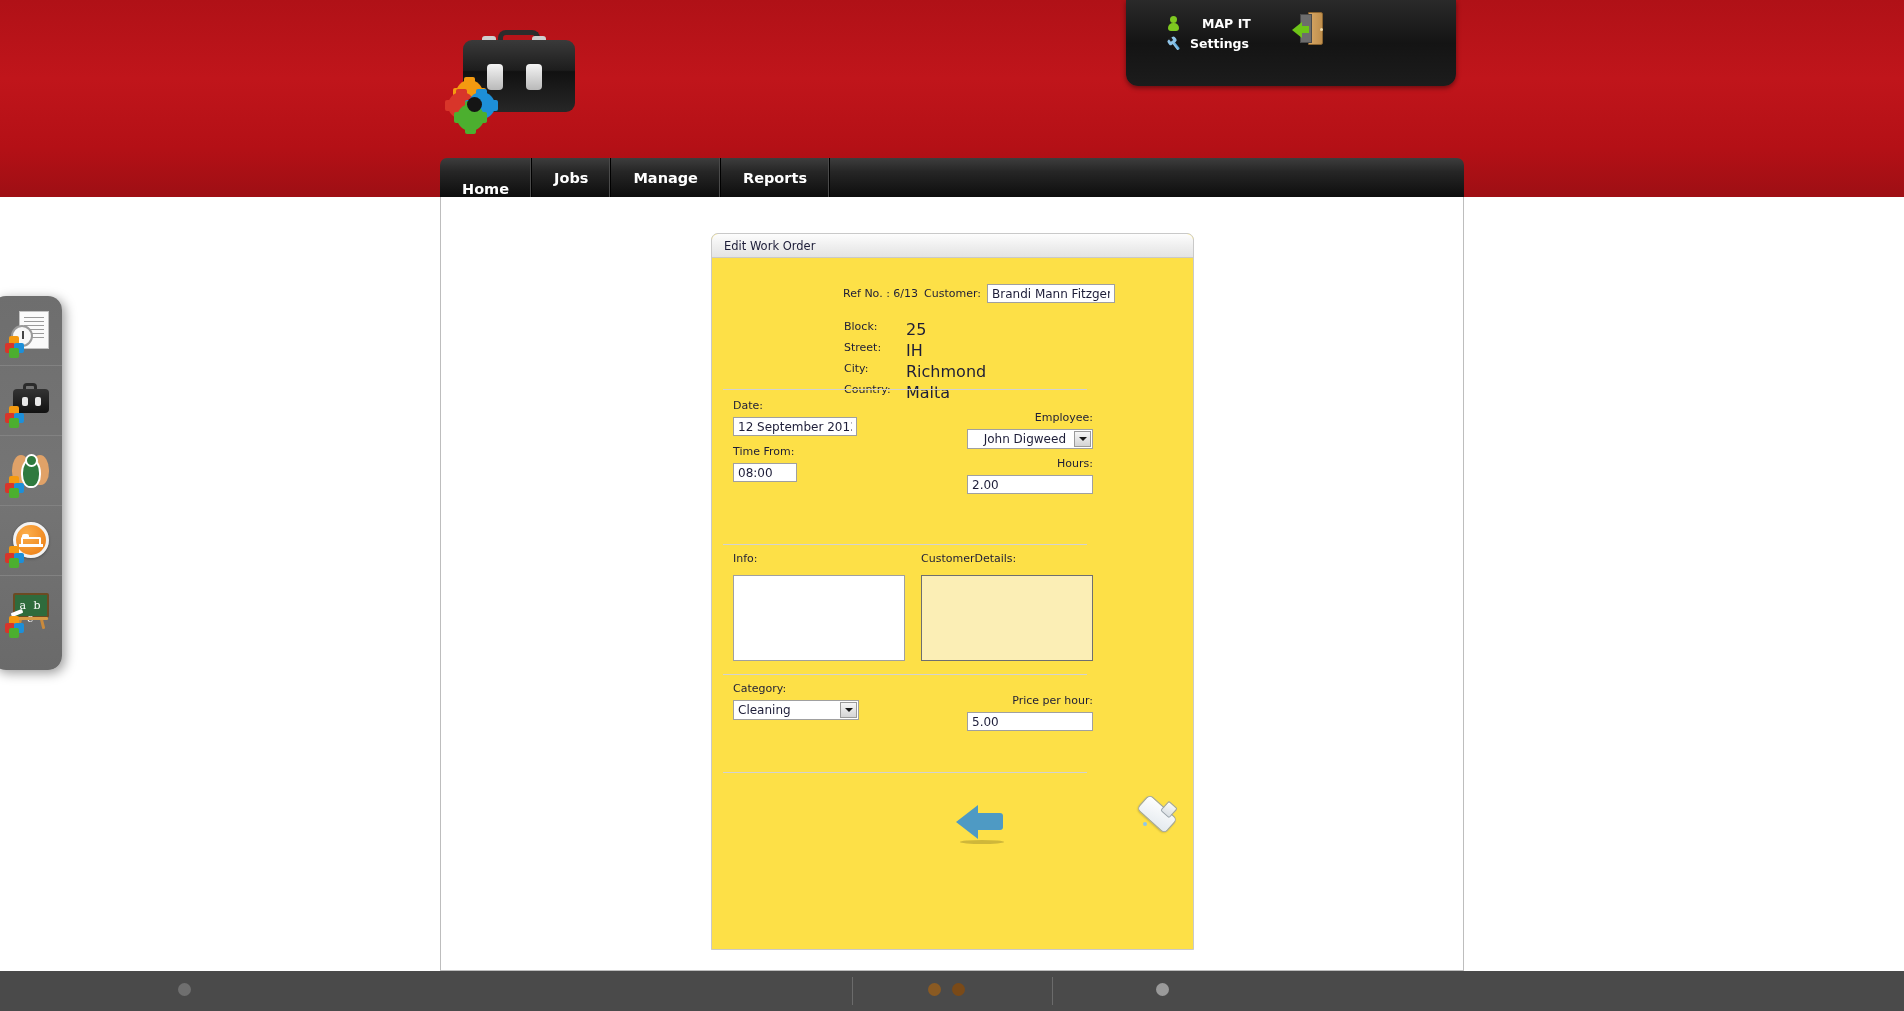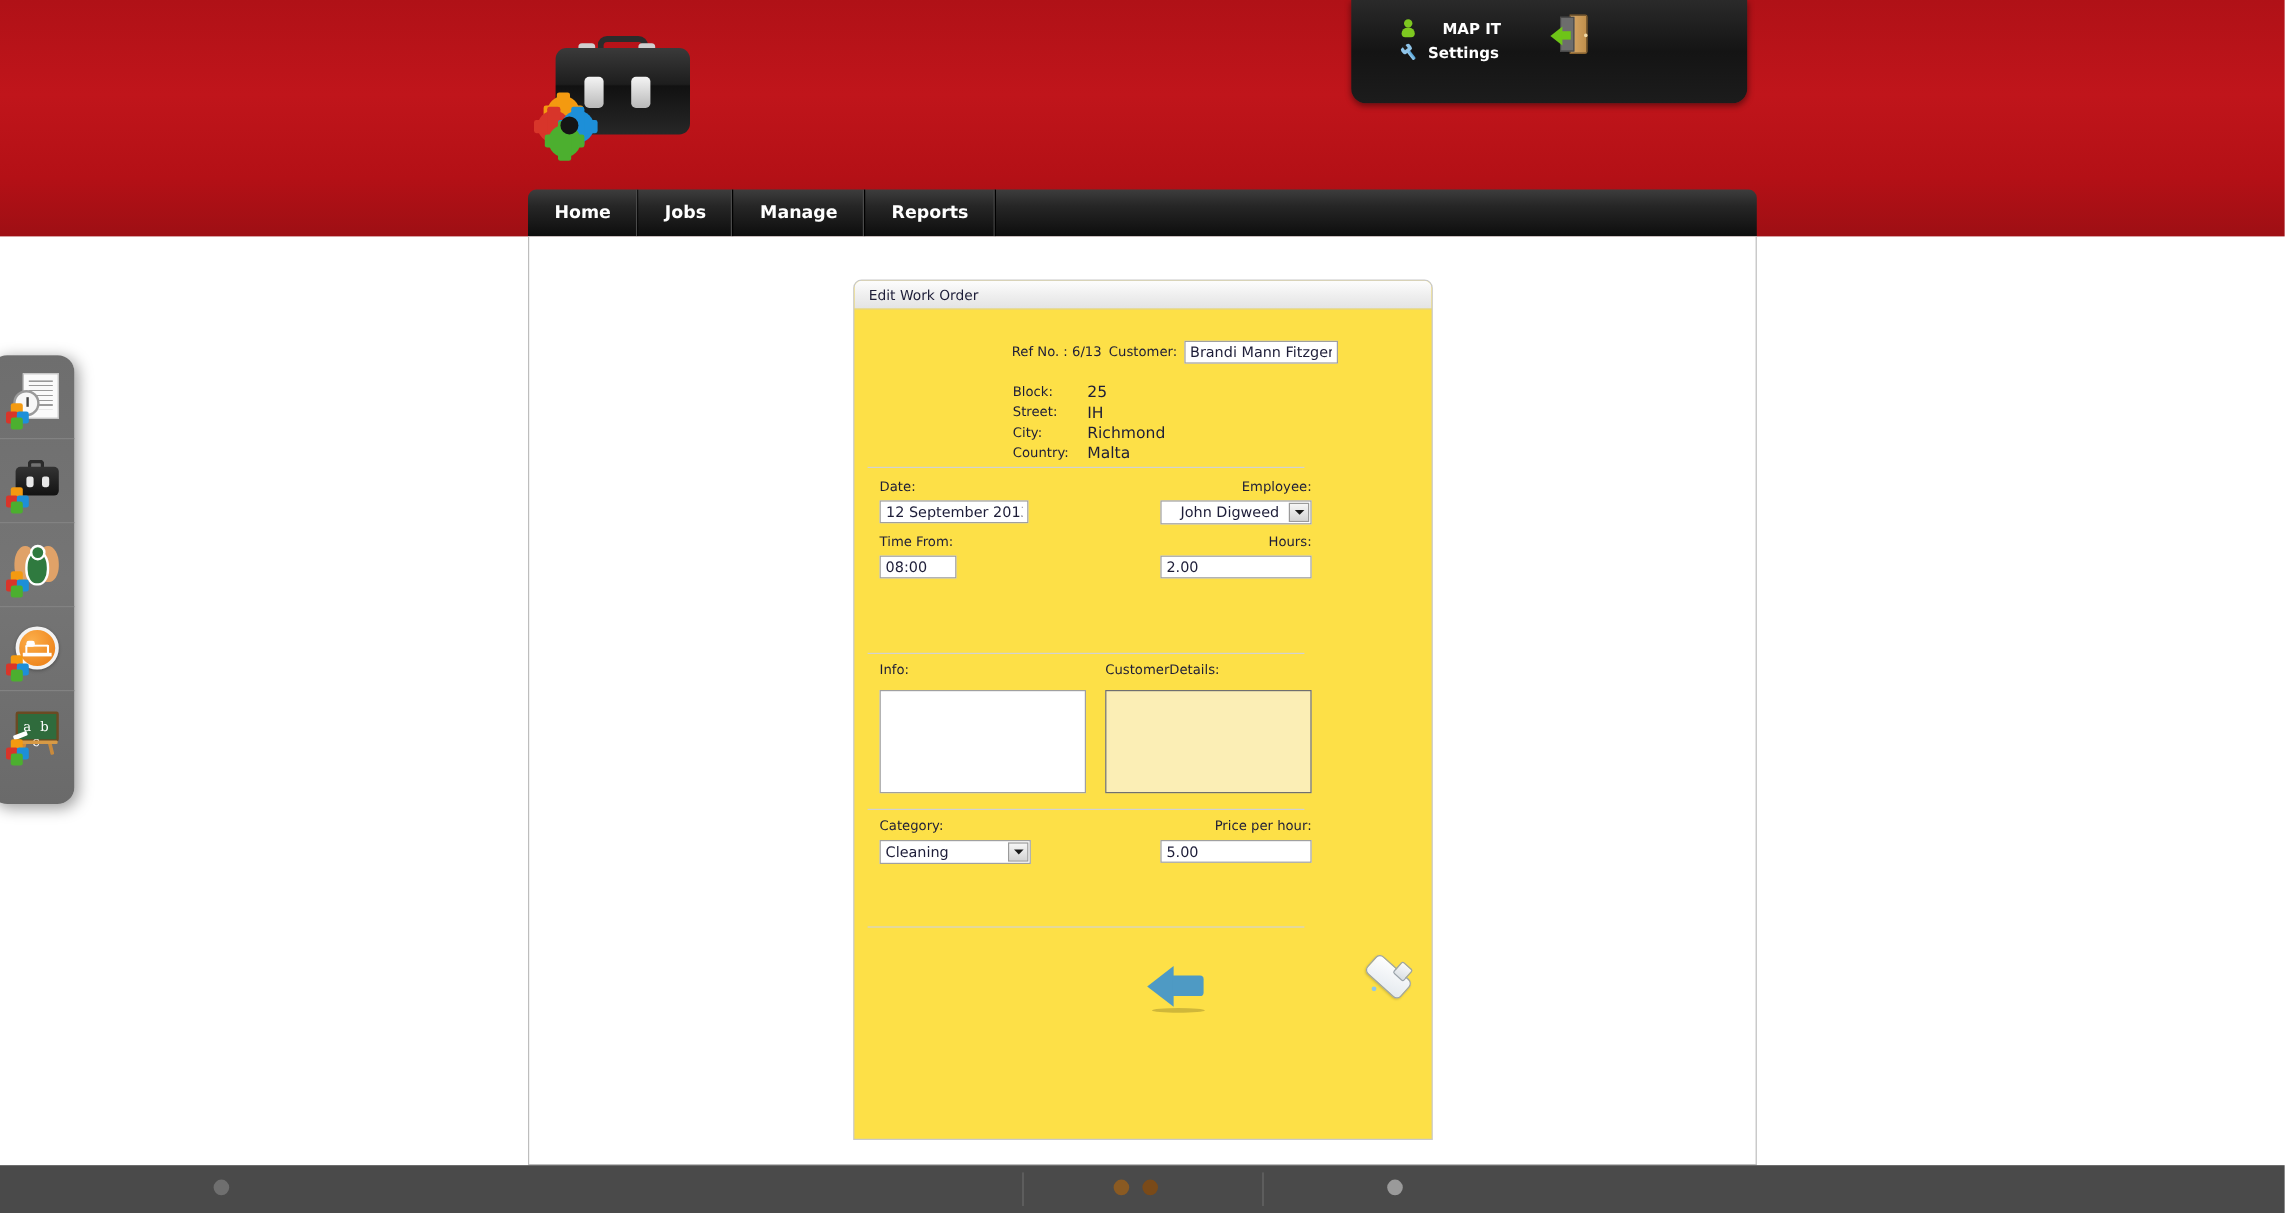--- a/index.html
+++ b/index.html
@@ -126,21 +126,21 @@
     border-radius:7px 7px 0 0;
     display:flex; align-items:stretch;
   }
   .nav-tab {
     position:relative; display:flex; align-items:center; justify-content:center;
     padding:0 22px; color:#ffffff; font-size:14.5px; font-weight:bold;
     cursor:pointer;
     border-right:1px solid #000;
     box-shadow:inset -1px 0 0 #4a4a4a;
   }
-  .nav-tab:first-child { border-radius:7px 0 0 0; }
+  .nav-tab:first-child { border-radius:7px 0 0 0;align-items:flex-end; }
   .nav-filler { flex:1; }
 
   
   #content {
     position:absolute; left:440px; top:197px; width:1024px; height:774px;
     background:#ffffff;
     border-left:1px solid #bdbdbd; border-right:1px solid #bdbdbd;
     border-bottom:1px solid #bdbdbd;
   }
 
@@ -152,21 +152,21 @@
   }
   #panel-header {
     height:24px; line-height:24px; padding-left:12px;
     background:linear-gradient(180deg,#fdfdfd 0%,#eeeeee 55%,#e4e4e4 100%);
     border-bottom:1px solid #c9c9c9; border-radius:6px 6px 0 0;
     font-size:11.5px; color:#1d1d38;
   }
   #panel-body { position:relative; height:691px; padding:0; }
 
   .lbl { font-size:11px; color:#1d1d38; }
-  .val { font-size:13px; color:#1d1d38; }
+  .val { font-size:16px; color:#1d1d38; }
 
   .row-ref {
     position:absolute; left:0; top:26px; width:100%;
     display:flex; justify-content:flex-end; align-items:center;
     padding-right:78px; gap:6px;
   }
   .txt-input {
     font-family:"DejaVu Sans", sans-serif; font-size:12px; color:#1d1d38;
     border:1px solid #a0a0a0; background:#ffffff;
     padding:2px 4px; outline:none;
@@ -183,21 +183,21 @@
     position:absolute; left:11px; width:364px; height:1px; background:#d2d2d2;
   }
   #div1 { top:131px; }
   #div2 { top:286px; }
   #div3 { top:416px; }
   #div4 { top:514px; }
 
   #sec-date { position:absolute; left:21px; top:141px; width:360px; }
   .field-row { position:relative; height:46px; }
   .fr-left  { position:absolute; left:0; top:0; }
-  .fr-right { position:absolute; right:0; top:0; text-align:right; }
+  .fr-right { position:absolute; right:0; top:12px; text-align:right; }
   .ctl { margin-top:5px; }
   #date-input   { width:124px; height:19px; }
   #time-input   { width:64px;  height:19px; }
   #hours-input  { width:126px; height:19px; }
   #price-input  { width:126px; height:19px; }
 
   .combo {
     position:relative; display:inline-block; height:20px;
     border:1px solid #a0a0a0; background:#ffffff;
   }

